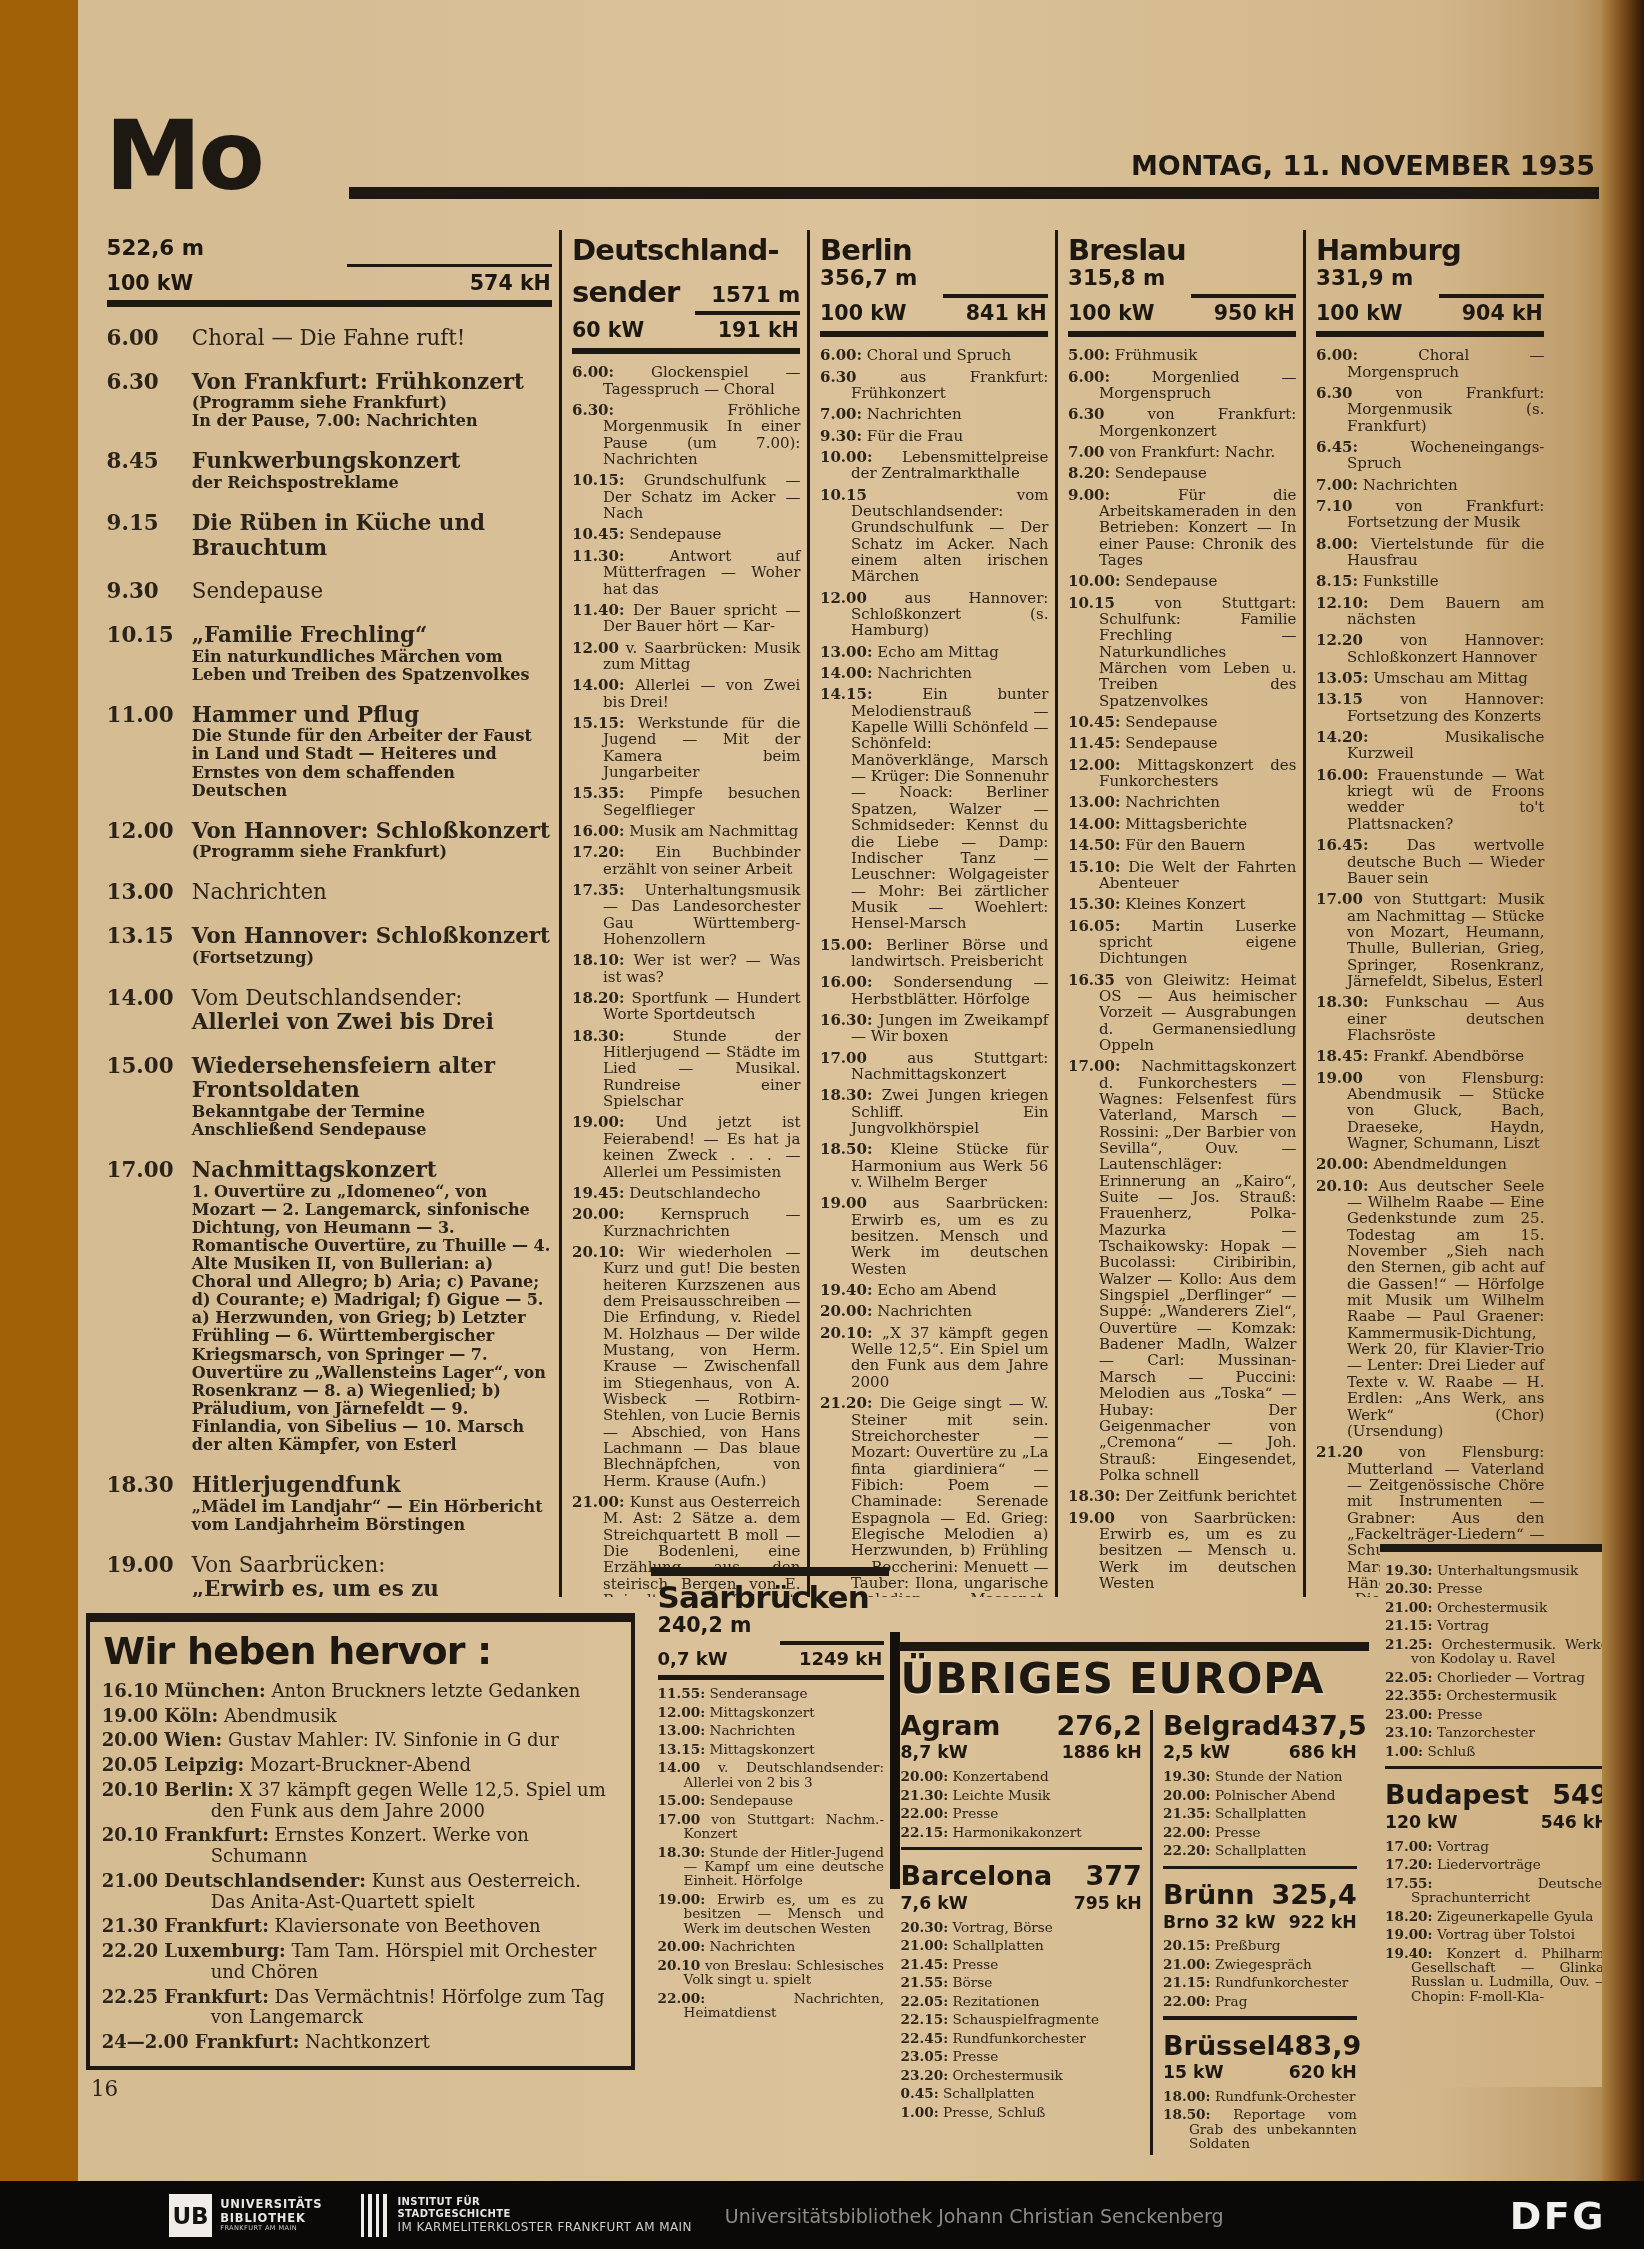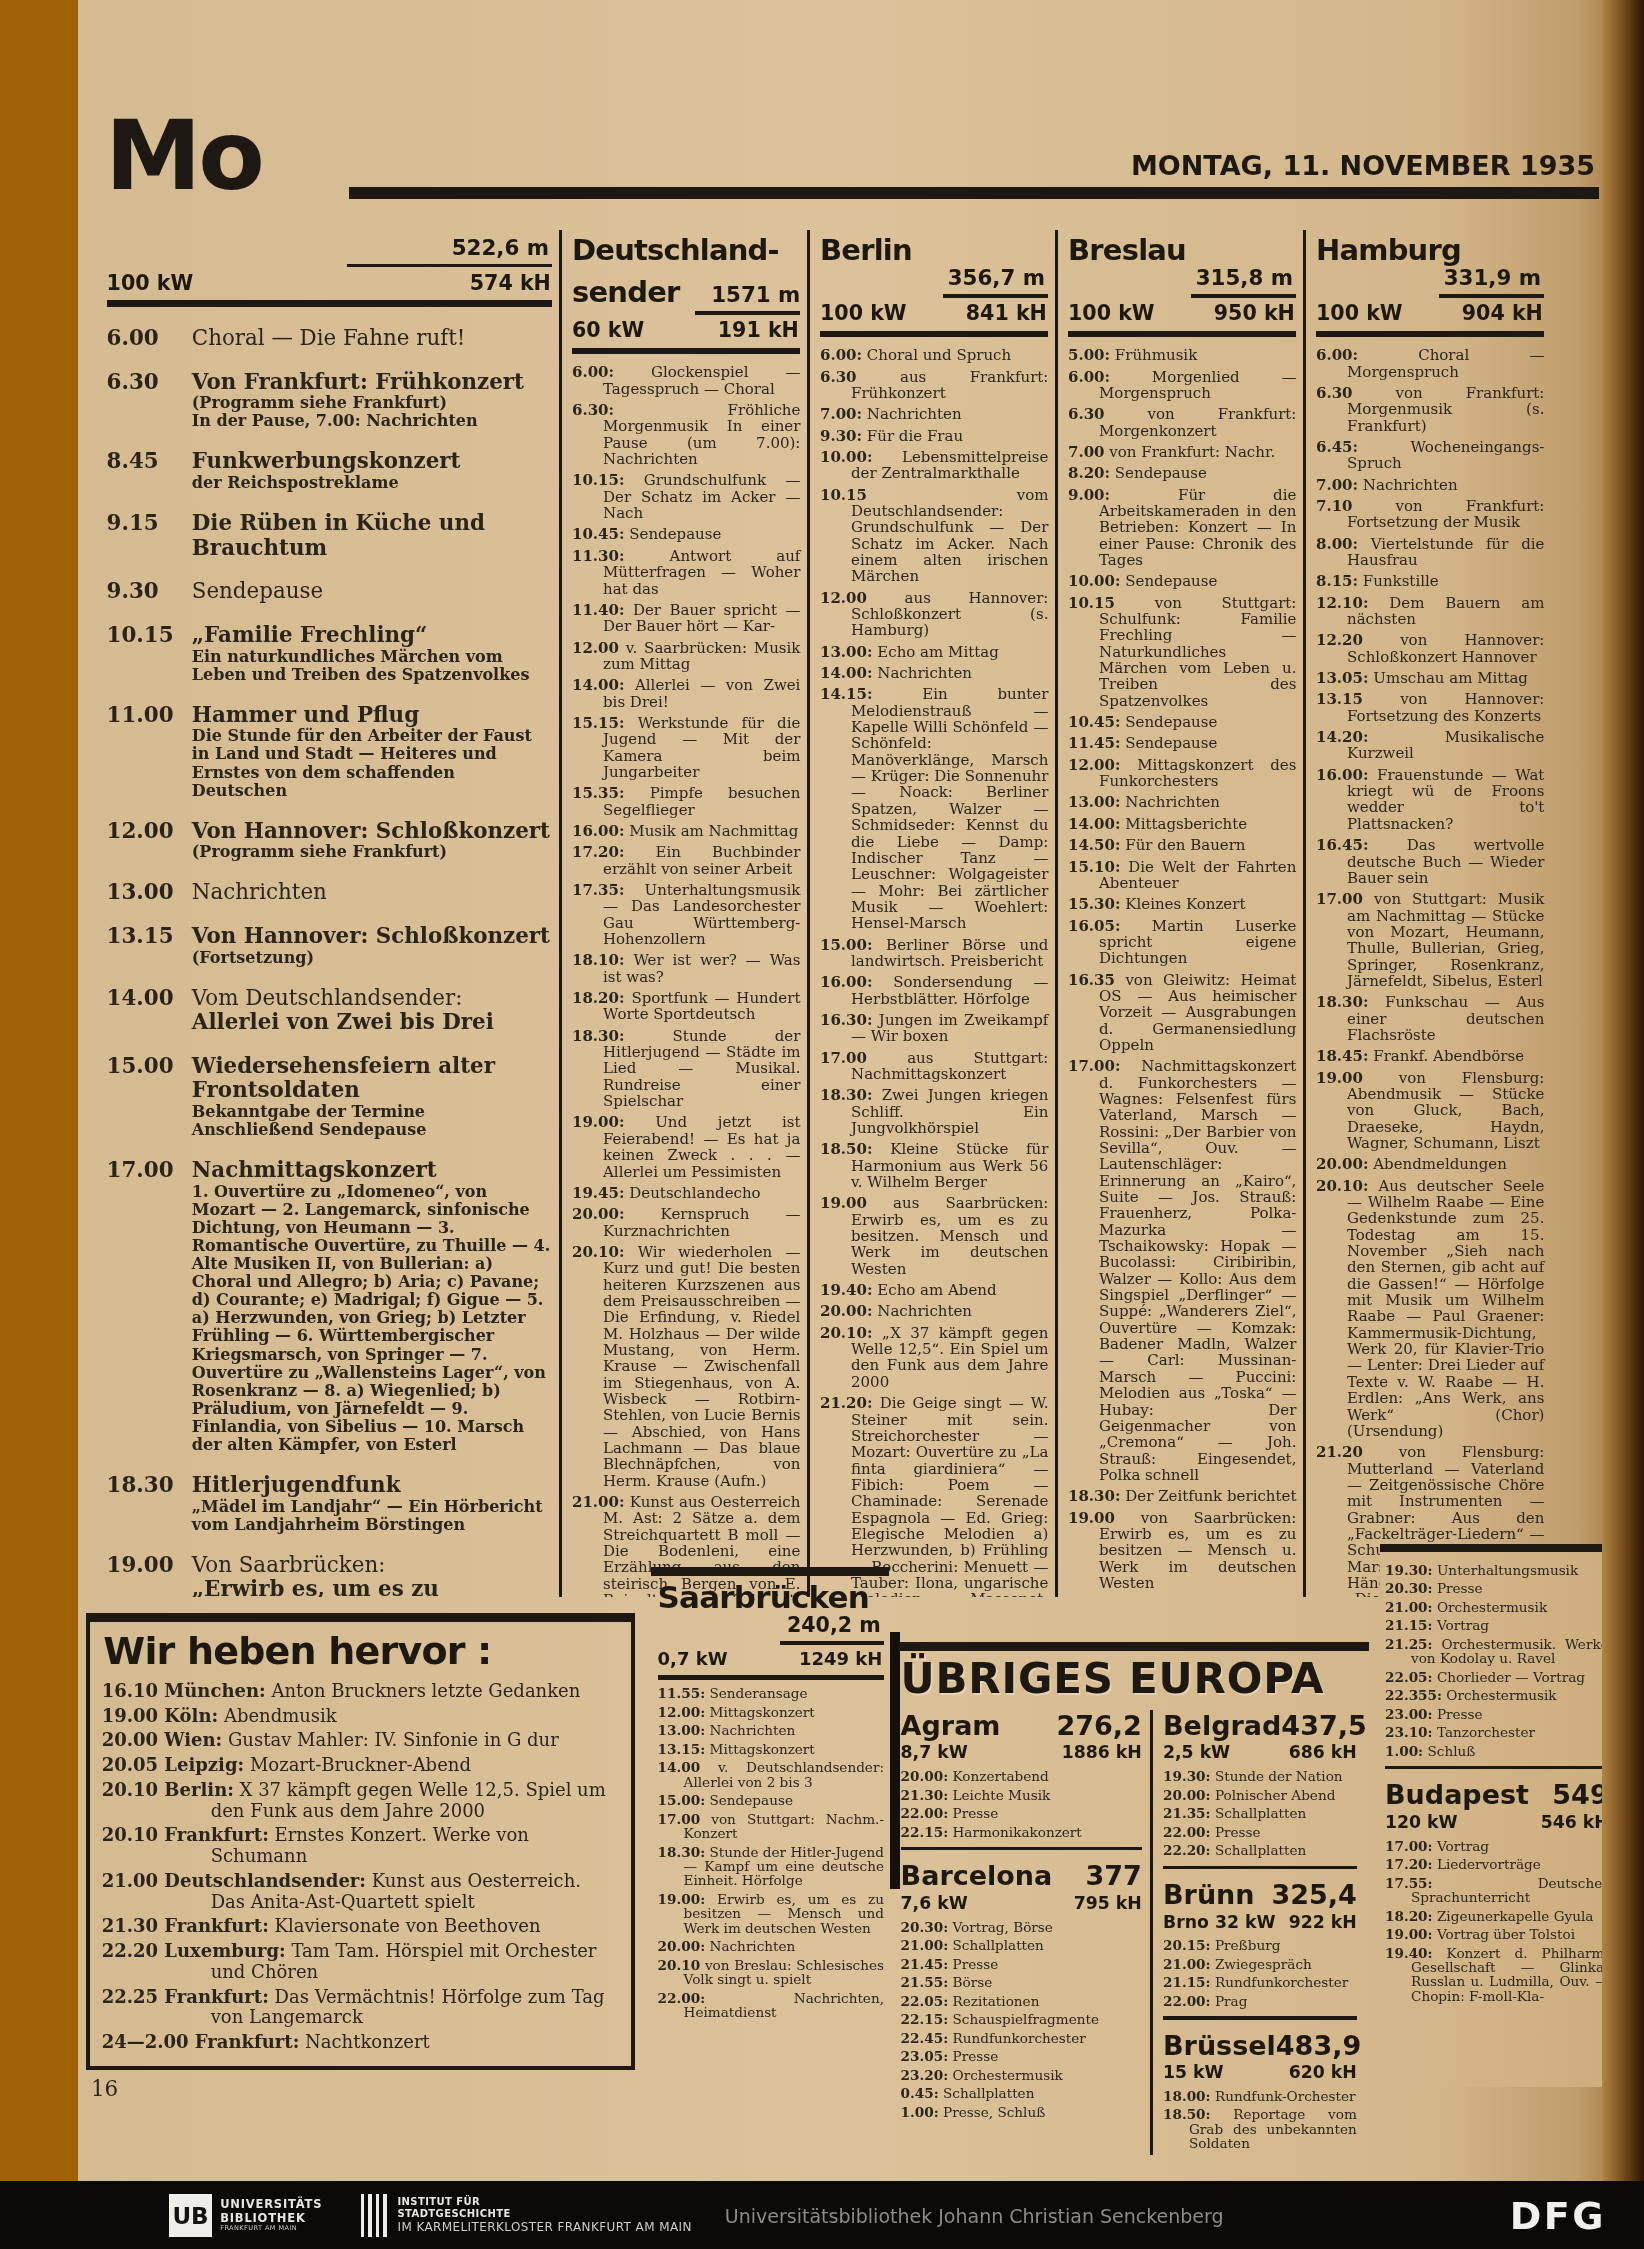--- a/index.html
+++ b/index.html
@@ -17,21 +17,21 @@
   .date{position:absolute;right:25px;top:150px;font-family:"DejaVu Sans",sans-serif;font-weight:800;
         font-size:27px;color:#1d1812;}
   
   .cols{position:absolute;left:27px;top:230px;width:1498px;height:1367px;display:flex;overflow:hidden;}
   .col{flex:0 0 248px;border-left:3.3px solid #1d1812;padding:5px 6.6px 0 10px;overflow:hidden;}
   .col.wide{flex:0 0 454px;border-left:none;padding-left:1.6px;}
   .st-name{font-family:"DejaVu Sans",sans-serif;font-weight:800;font-size:29px;line-height:1.04;
            letter-spacing:-0.8px;color:#1d1812;}
   .wide .st-name{font-size:35px;}
   .st-name2row{display:flex;justify-content:space-between;align-items:flex-end;margin-top:12px;}
-  .st-mrow{text-align:right;padding-right:3.3px;}
+  .st-mrow{padding-right:3.3px;}
   .st-m{font-family:"DejaVu Sans",sans-serif;font-weight:800;font-size:21.4px;color:#1d1812;}
   .st-rule{margin-left:auto;width:46%;height:3.3px;background:#1d1812;margin-top:4.1px;}
   .st-kwrow{display:flex;justify-content:space-between;font-family:"DejaVu Sans",sans-serif;
             font-weight:800;font-size:20.6px;padding:3.3px 1.6px 5.8px 0;color:#1d1812;}
   .st-thick{height:6.6px;background:#1d1812;margin-bottom:10px;}
   
   .e1{display:flex;margin:19px 0;}
   .e1 .t{min-width:77px;white-space:nowrap;margin-right:8.2px;font-weight:700;font-size:21.4px;line-height:1.15;}
   .e1 .tx{flex:1;font-size:21.4px;line-height:1.15;}
   .e1 .tx.bold .main{font-weight:700;}

